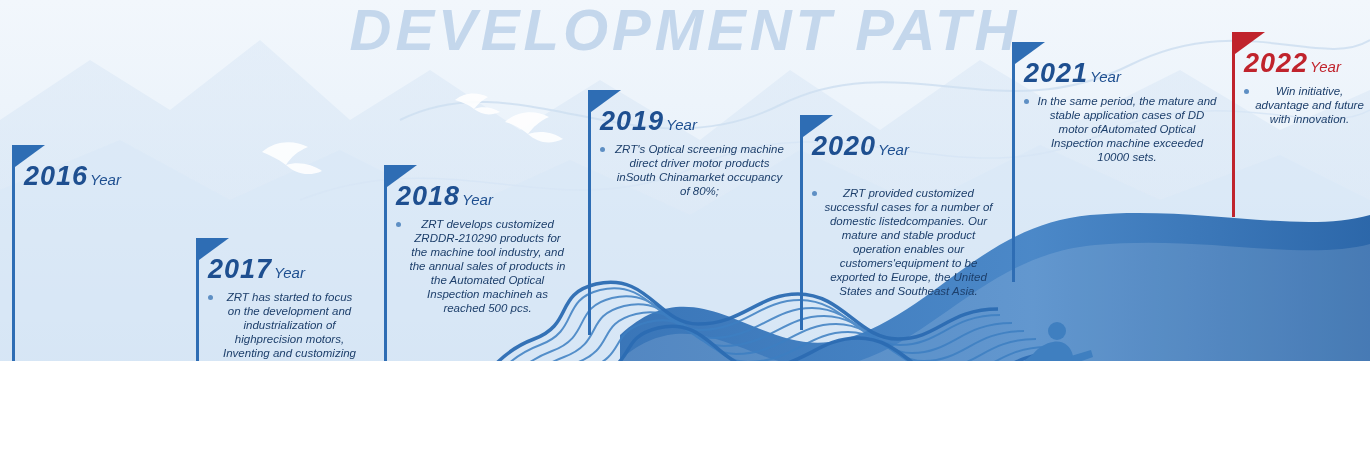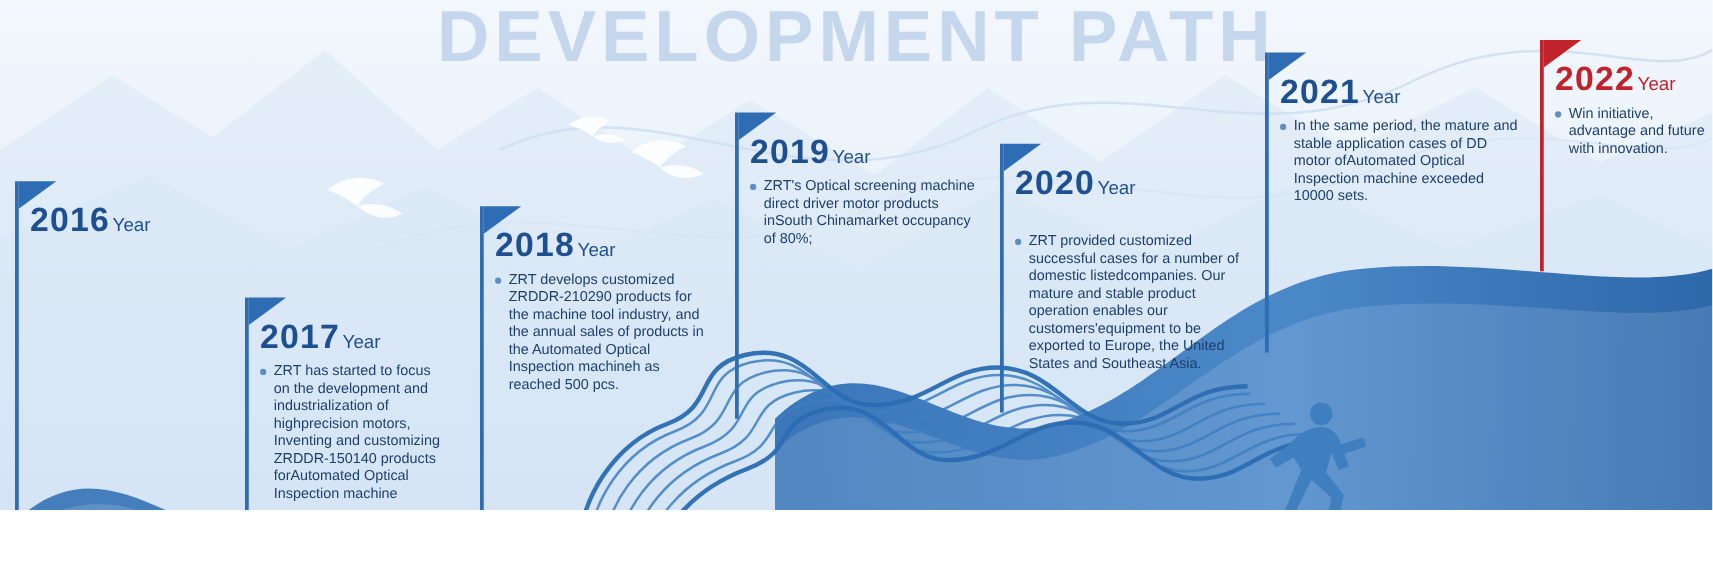--- a/index.html
+++ b/index.html
@@ -6,23 +6,24 @@
     margin: 0;
     padding: 0;
   }
   body {
     font-family: "Liberation Sans", sans-serif;
     background: #ffffff;
   }
   #stage {
     position: relative;
     width: 1370px;
-    height: 408px;
+    height: 361px;
     overflow: hidden;
     background: linear-gradient(180deg, #eef4fb 0%, #e7f0fa 40%, #dce9f7 70%, #cfe0f2 100%);
+    font-style: italic;
   }
   
   .bg-svg {
     position: absolute;
     left: 0; top: 0;
     width: 1370px;
     height: 450px;
   }
   .title {
     position: absolute;
@@ -99,21 +100,21 @@
   .bullet::before {
     content: "";
     position: absolute;
     left: 0;
     top: 5px;
     width: 5px;
     height: 5px;
     border-radius: 50%;
     background: #5e8fc4;
   }
-  .bullet:last-child { margin-bottom: 0; }
+  .bullet:last-child { margin-bottom: 0; text-align: center; }
 
   
   .runner {
     position: absolute;
     left: 1005px;
     top: 318px;
     width: 90px;
     height: 115px;
   }
 </style>

